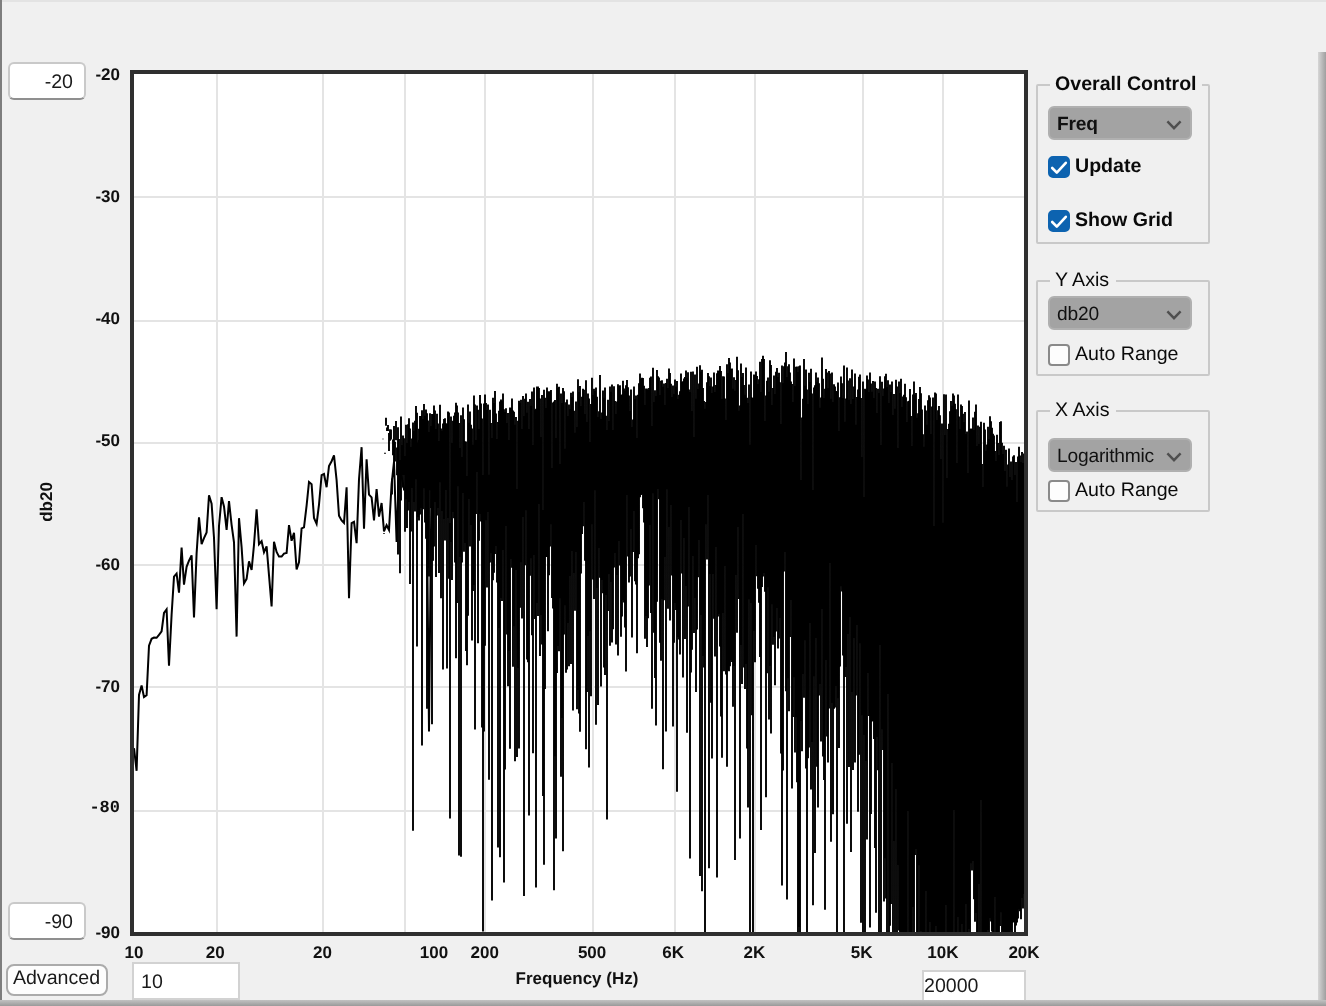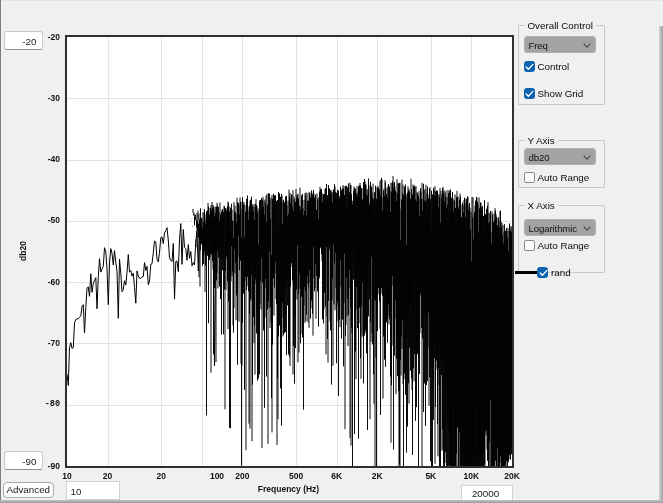--- a/index.html
+++ b/index.html
@@ -20,21 +20,21 @@
   
   .spinbox{position:absolute;width:38.5px;height:18.5px;background:#fff;border:1px solid #c9c9c9;border-bottom:1px solid #8f8f8f;border-radius:3px;box-sizing:border-box;font-size:9.8px;color:#1a1a1a;text-align:right;padding:3.5px 5px 0 0;}
   .spin-ymax{left:4px;top:31px;}
   .spin-ymin{left:4px;top:451px;}
 
   .adv-btn{position:absolute;left:3px;top:481.5px;width:50.5px;height:16px;background:#fdfdfd;border:1px solid #ababab;border-radius:4px;box-sizing:border-box;font-size:9.8px;color:#1a1a1a;text-align:center;line-height:13.5px;}
 
   
   .edit{position:absolute;background:#fff;border:1px solid #d2d2d2;box-sizing:border-box;font-size:9.8px;color:#1a1a1a;}
   .edit-xmin{left:65.5px;top:481px;width:54px;height:19px;text-align:left;padding:4px 0 0 4px;}
-  .edit-xmax{left:461px;top:484.5px;width:51.5px;height:16px;text-align:center;padding:2.5px 2.5px 0 0;}
+  .edit-xmax{left:461px;top:484.5px;width:51.5px;height:16px;text-align:left;padding:2.5px 2.5px 0 0;}
 
   
   .plot{position:absolute;left:65px;top:35px;width:449px;height:433px;background:#ffffff;border:2px solid #2f2f2f;box-sizing:border-box;}
   .plot svg{position:absolute;left:0;top:0;}
 
   
   .ytick{position:absolute;width:30px;text-align:right;font-size:8.5px;font-weight:bold;color:#111;line-height:9px;}
   .xtick{position:absolute;width:40px;text-align:center;font-size:8.5px;font-weight:bold;color:#111;line-height:9px;}
   .yaxis-title{position:absolute;left:-1px;top:246px;width:48px;text-align:center;font-size:8.5px;font-weight:bold;color:#111;transform:rotate(-90deg);}
   .xaxis-title{position:absolute;left:238.5px;top:484px;width:100px;text-align:center;font-size:8.5px;font-weight:bold;color:#111;}
@@ -96,35 +96,35 @@
       <div class="xtick" style="left: 357.194px; top: 472px;">2K</div>
       <div class="xtick" style="left: 410.838px; top: 472px;">5K</div>
       <div class="xtick" style="left: 451.419px; top: 472px;">10K</div>
       <div class="xtick" style="left: 492px; top: 472px;">20K</div>
     </div>
   <div class="xaxis-title">Frequency (Hz)</div>
 
   <div class="edit edit-xmin">10</div>
   <div class="edit edit-xmax">20000</div>
 
-  <div class="groupbox" id="group0" style="top:25px;height:80px;">
+  <div class="groupbox" id="group0" style="top:42px;height:80px;font-weight:bold;">
     <span class="gtitle">Overall Control</span>
     <div class="combo" style="top:9.5px;">
       <span>Freq</span>
       <svg width="8" height="5" viewBox="0 0 8 5">
           <path d="M0.7 0.7 L4 4.1 L7.3 0.7" stroke="#4f4f4f" stroke-width="1.2" fill="none"></path>
         </svg>
     </div>
     <div class="cbrow" style="top:34.5px;">
       <span class="cbox checked">
           <svg width="9" height="8" viewBox="0 0 9 8">
             <path d="M1.1 4 L3.4 6.3 L7.9 1.4" stroke="#fff" stroke-width="1.3" fill="none" stroke-linecap="round" stroke-linejoin="round"></path>
           </svg>
         </span>
-      <span class="cblabel">Control</span>
+      <span class="cblabel">Update</span>
     </div>
     <div class="cbrow" style="top:61.5px;">
       <span class="cbox checked">
           <svg width="9" height="8" viewBox="0 0 9 8">
             <path d="M1.1 4 L3.4 6.3 L7.9 1.4" stroke="#fff" stroke-width="1.3" fill="none" stroke-linecap="round" stroke-linejoin="round"></path>
           </svg>
         </span>
       <span class="cblabel">Show Grid</span>
     </div>
   </div>
@@ -136,43 +136,32 @@
       <svg width="8" height="5" viewBox="0 0 8 5">
           <path d="M0.7 0.7 L4 4.1 L7.3 0.7" stroke="#4f4f4f" stroke-width="1.2" fill="none"></path>
         </svg>
     </div>
     <div class="cbrow" style="top:30.5px;">
       <span class="cbox unchecked"></span>
       <span class="cblabel">Auto Range</span>
     </div>
   </div>
 
-  <div class="groupbox" id="group2" style="top:205px;height:68px;">
+  <div class="groupbox" id="group2" style="top:205px;height:51px;">
     <span class="gtitle">X Axis</span>
     <div class="combo" style="top:12.5px;">
       <span>Logarithmic</span>
       <svg width="8" height="5" viewBox="0 0 8 5">
           <path d="M0.7 0.7 L4 4.1 L7.3 0.7" stroke="#4f4f4f" stroke-width="1.2" fill="none"></path>
         </svg>
     </div>
     <div class="cbrow" style="top:34px;">
       <span class="cbox unchecked"></span>
       <span class="cblabel">Auto Range</span>
     </div>
   </div>
 
-  <div class="legend">
-    <div class="lline"></div>
-    <div class="cbrow">
-      <span class="cbox checked">
-          <svg width="9" height="8" viewBox="0 0 9 8">
-            <path d="M1.1 4 L3.4 6.3 L7.9 1.4" stroke="#fff" stroke-width="1.3" fill="none" stroke-linecap="round" stroke-linejoin="round"></path>
-          </svg>
-        </span>
-      <span class="cblabel">rand</span>
-    </div>
-  </div>
 
   <div class="edge edge-top"></div>
   <div class="edge edge-left"></div>
   <div class="edge edge-right"></div>
   <div class="edge edge-bottom"></div>
 </div>
 
 </body></html>

